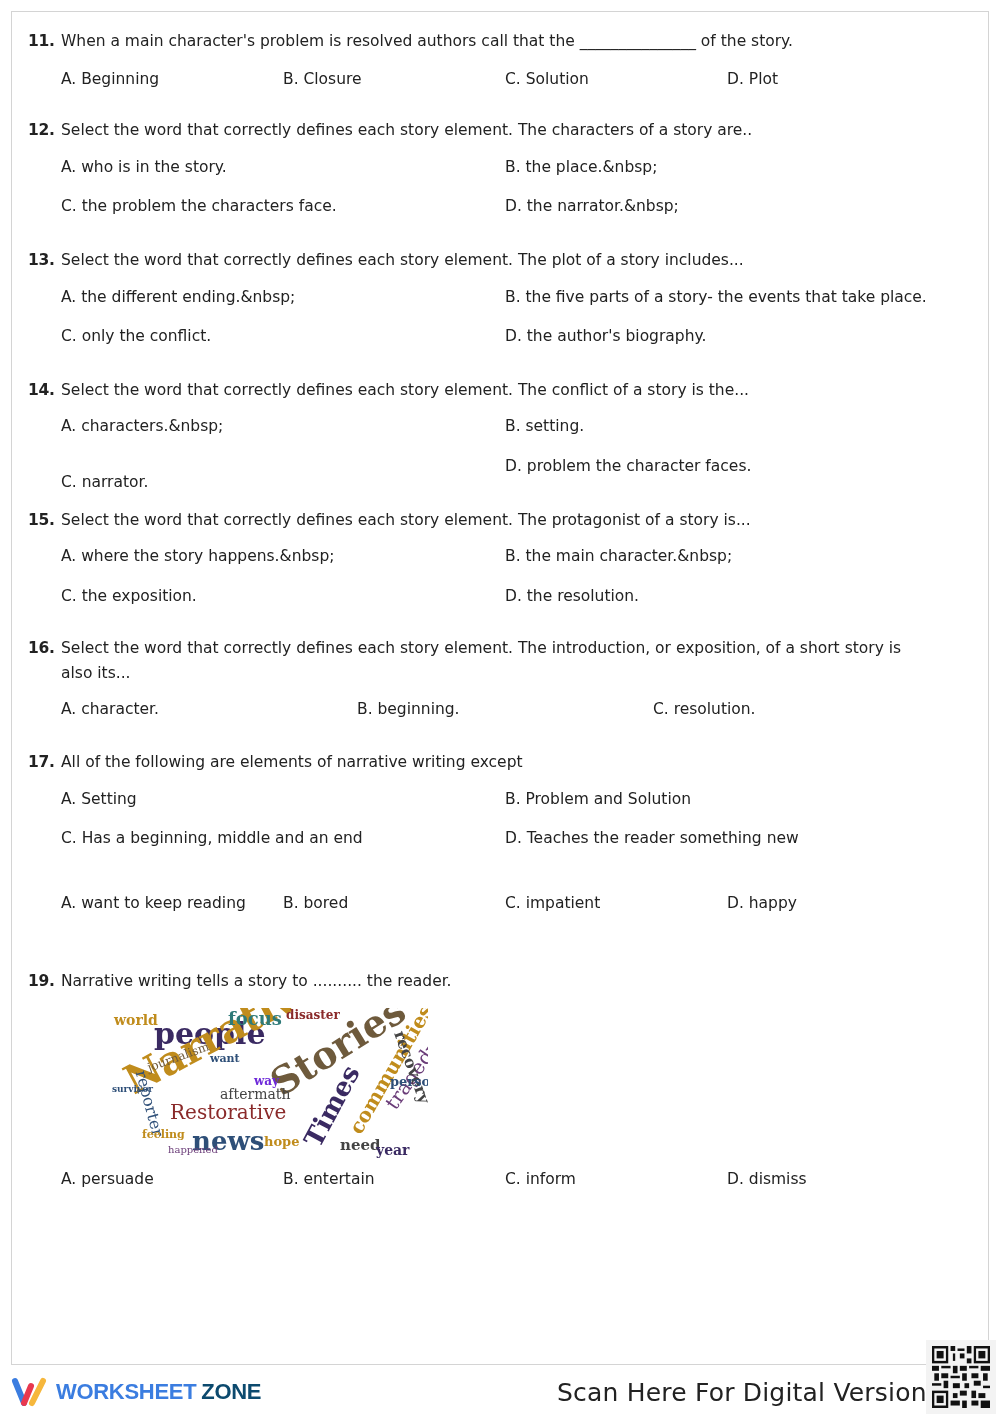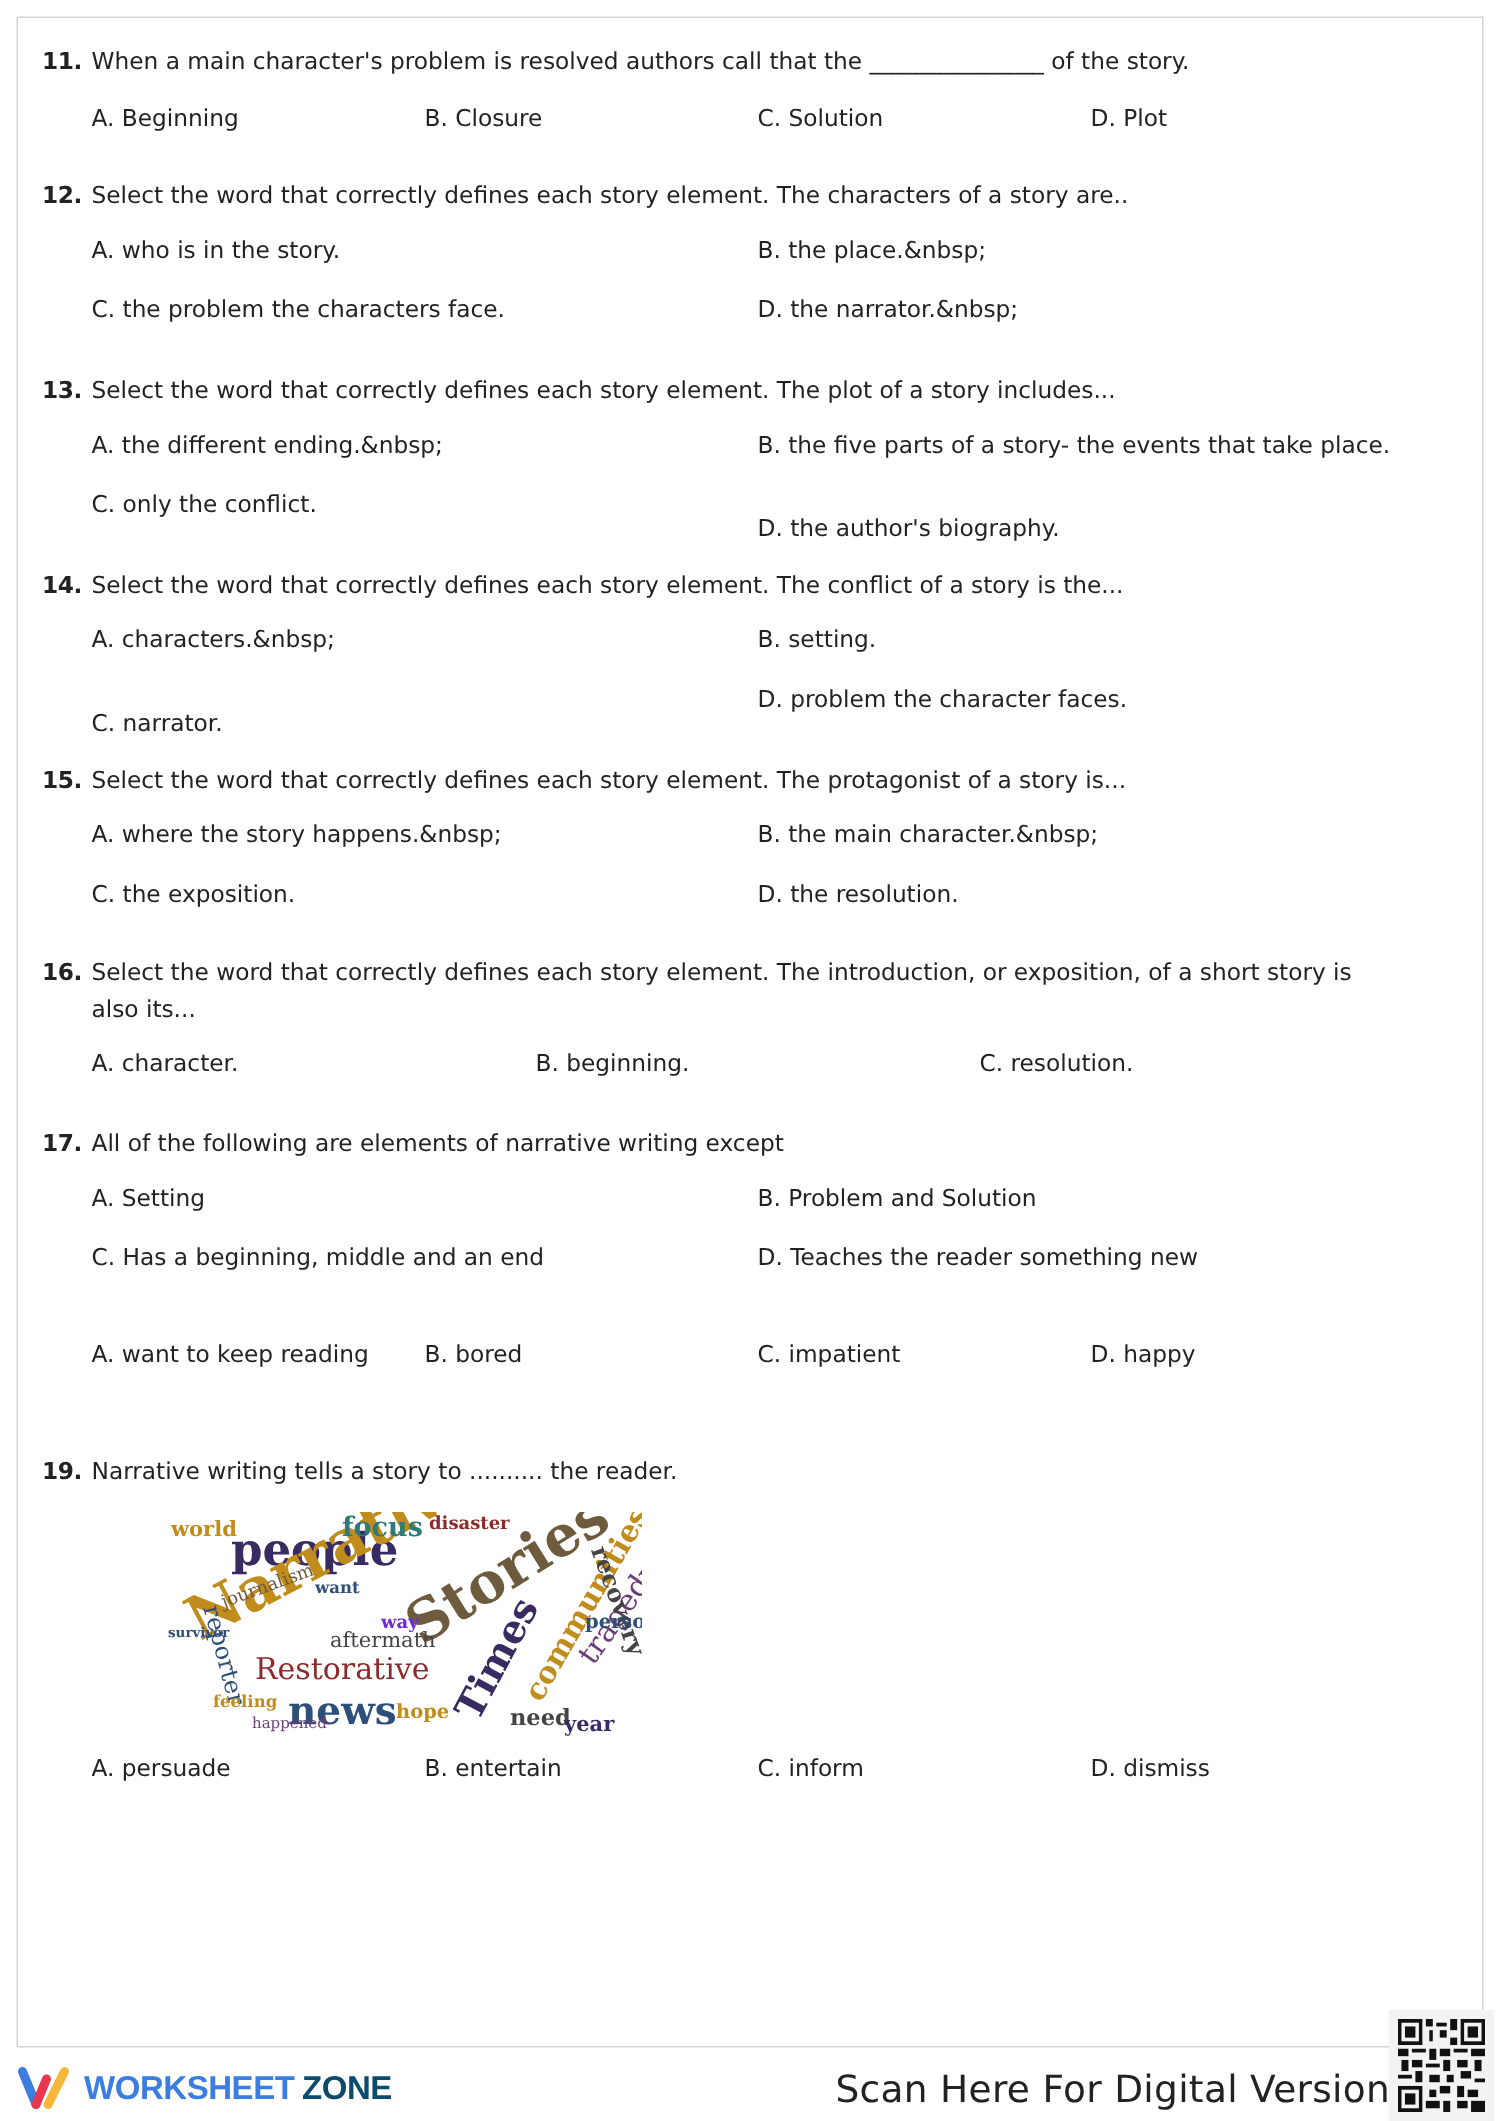--- a/index.html
+++ b/index.html
@@ -62,21 +62,21 @@
 
 <div class="q" style="top:248px">
   <div class="q-head">
     <span class="q-num">13.</span>
     <span class="q-text">Select the word that correctly defines each story element. The plot of a story includes...</span>
   </div>
   <div class="opts" style="height:90px">
     <span class="opt" style="left:0;top:15px">A. the different ending.&amp;nbsp;</span>
     <span class="opt" style="left:444px;top:15px">B. the five parts of a story- the events that take place.</span>
     <span class="opt" style="left:0;top:54px">C. only the conflict.</span>
-    <span class="opt" style="left:444px;top:70px">D. the author's biography.</span>
+    <span class="opt" style="left:444px;top:54px">D. the author's biography.</span>
   </div>
 </div>
 
 <div class="q" style="top:378px">
   <div class="q-head">
     <span class="q-num">14.</span>
     <span class="q-text">Select the word that correctly defines each story element. The conflict of a story is the...</span>
   </div>
   <div class="opts" style="height:90px">
     <span class="opt" style="left:0;top:14px">A. characters.&amp;nbsp;</span>

